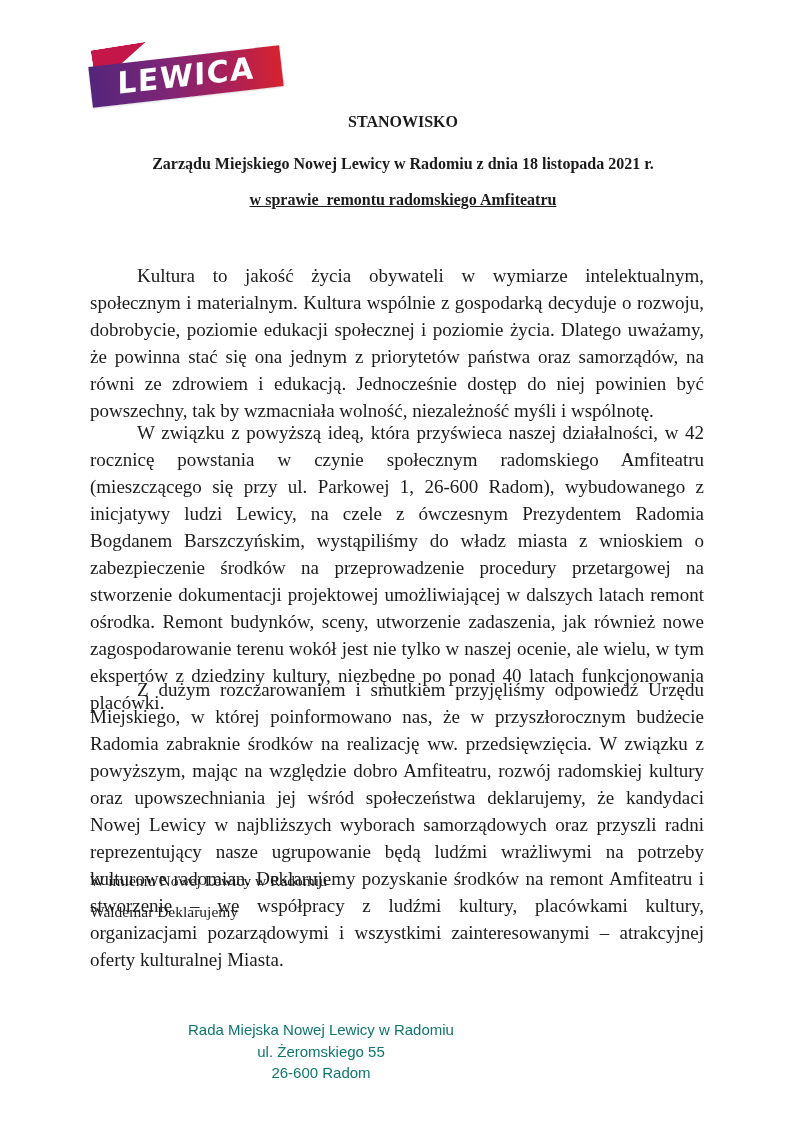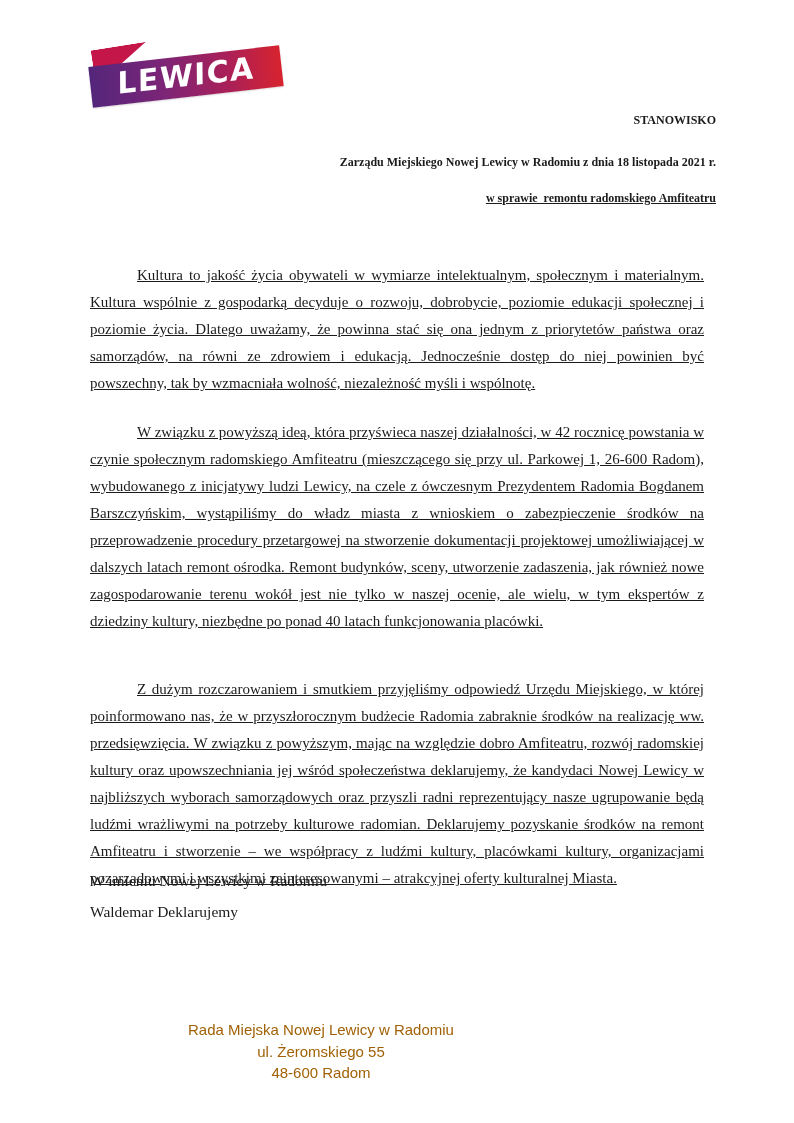--- a/index.html
+++ b/index.html
@@ -32,52 +32,52 @@
   .logo-text {
     font-family:"DejaVu Sans", sans-serif;
     font-weight:bold; font-size:30px; line-height:1;
     color:#ffffff; letter-spacing:1.5px;
     transform:skewX(-6deg);
     padding-bottom:2px;
   }
 
   
   .doc-title, .doc-sub {
-    position:absolute; left:102px; width:614px;
-    text-align:right; font-weight:bold; font-size:12px;
+    position:absolute; left:96px; width:614px;
+    text-align:center; font-weight:bold; font-size:16px;
     white-space:pre-wrap;
   }
   .doc-title { top:113px; }
   .doc-sub1  { top:155px; }
   .doc-sub2  { top:191px;text-decoration:underline; }
 
   
   .body-par {
     position:absolute; left:90px; width:614px;
-    font-size:15px; line-height:27px;
-    text-align:justify; text-indent:47px;text-decoration:underline;
+    font-size:19px; line-height:27px;
+    text-align:justify; text-indent:47px;
   }
   .par-1 { top:262px; }
   .par-2 { top:419px; }
   .par-3 { top:648px;margin-top:28px; }
 
   
   .signature {
     position:absolute; top:866px; right:92px; left:90px;
     font-size:15.5px; line-height:30.5px;
   }
   .signature .role { font-style:italic; }
 
   
   .footer {
     position:absolute; top:1019px; left:0; width:642px;
     text-align:center;
     font-family:"Liberation Sans", sans-serif;
     font-size:15px; line-height:21.5px;
-    color:#a16207;
+    color:#0f766e;
   }
 </style>
 </head>
 <body>
 
 <div class="page">
 
   <div class="logo">
     <div class="logo-fold"></div>
     <div class="logo-band">
@@ -94,16 +94,16 @@
   <p class="body-par par-3">Z dużym rozczarowaniem i smutkiem przyjęliśmy odpowiedź Urzędu Miejskiego, w której poinformowano nas, że w przyszłorocznym budżecie Radomia zabraknie środków na realizację ww. przedsięwzięcia. W związku z powyższym, mając na względzie dobro Amfiteatru, rozwój radomskiej kultury oraz upowszechniania jej wśród społeczeństwa deklarujemy, że kandydaci Nowej Lewicy w najbliższych wyborach samorządowych oraz przyszli radni reprezentujący nasze ugrupowanie będą ludźmi wrażliwymi na potrzeby kulturowe radomian. Deklarujemy pozyskanie środków na remont Amfiteatru i stworzenie – we współpracy z ludźmi kultury, placówkami kultury, organizacjami pozarządowymi i wszystkimi zainteresowanymi – atrakcyjnej oferty kulturalnej Miasta.</p>
 
   <div class="signature">
     <div>W imieniu Nowej Lewicy w Radomiu</div>
     <div>Waldemar Deklarujemy</div>
   </div>
 
   <div class="footer">
     <div>Rada Miejska Nowej Lewicy w Radomiu</div>
     <div>ul. Żeromskiego 55</div>
-    <div>48-600 Radom</div>
+    <div>26-600 Radom</div>
   </div>
 
 </div>
 
 </body></html>

